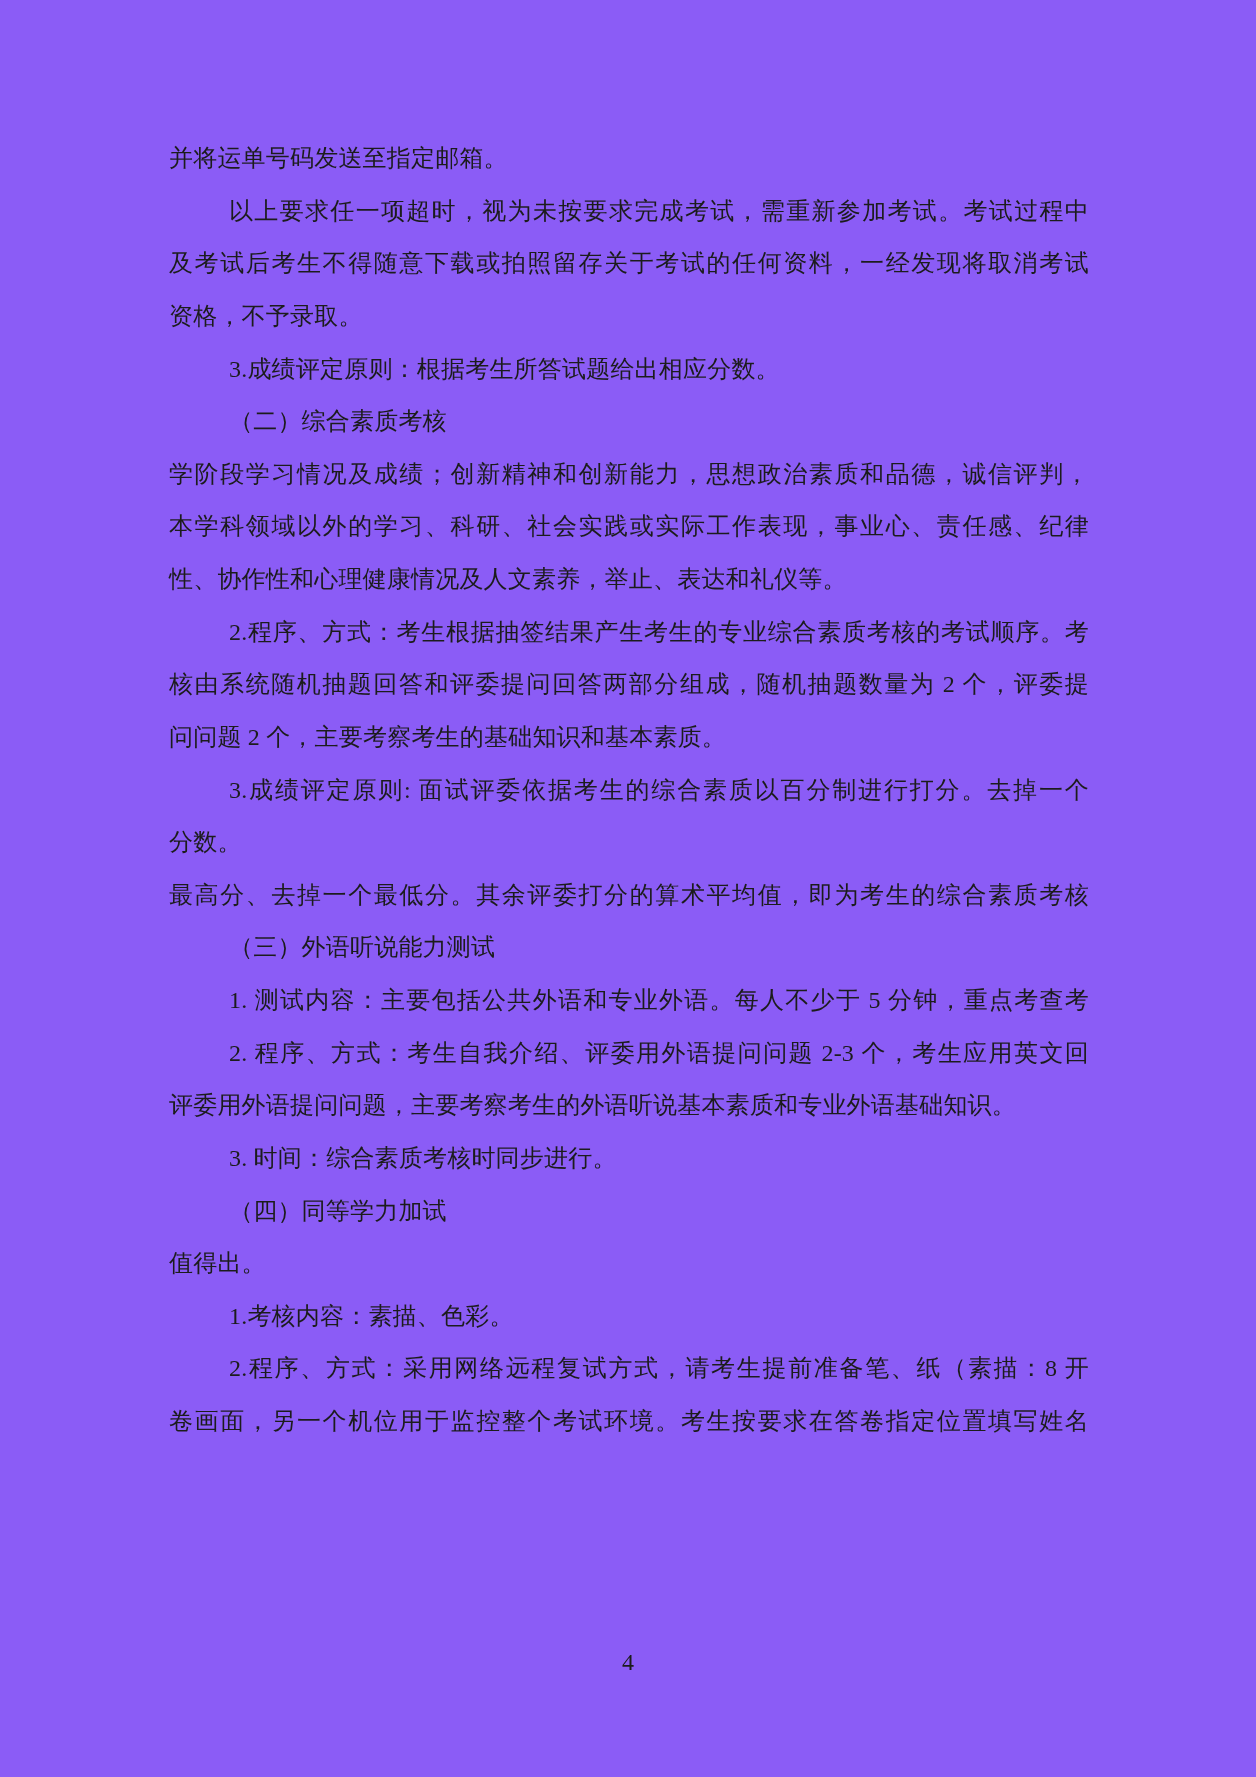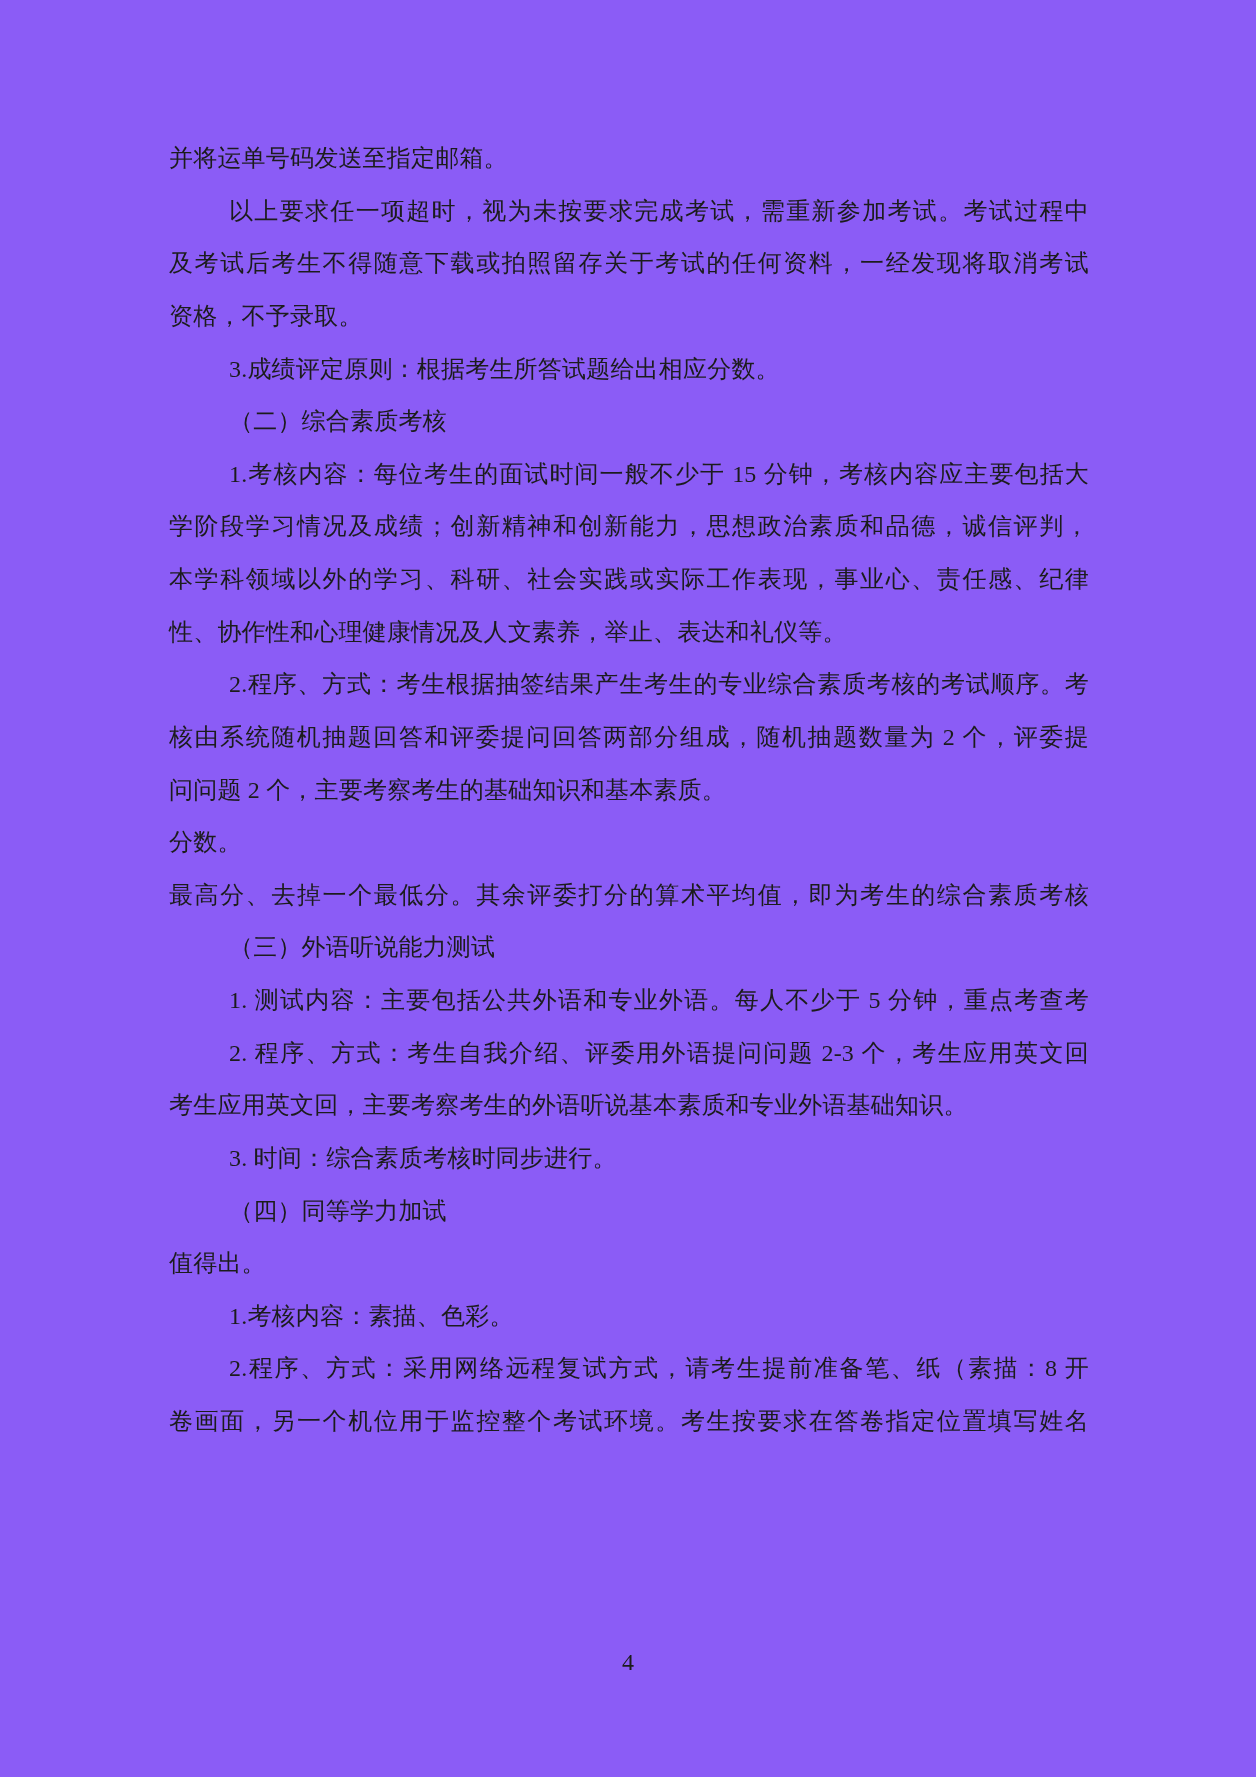--- a/index.html
+++ b/index.html
@@ -52,33 +52,33 @@
 <body>
 
 <div class="page">
   <div class="text-block">
       <div class="line">并将运单号码发送至指定邮箱。</div>
       <div class="line indent fill">以上要求任一项超时，视为未按要求完成考试，需重新参加考试。考试过程中</div>
       <div class="line fill">及考试后考生不得随意下载或拍照留存关于考试的任何资料，一经发现将取消考试</div>
       <div class="line">资格，不予录取。</div>
       <div class="line indent">3.成绩评定原则：根据考生所答试题给出相应分数。</div>
       <div class="line indent">（二）综合素质考核</div>
-      <div class="line indent fill">1.考核内容：每位考生的面试时间一般不少于 15 分钟，考核内容应主要包括大</div>
       <div class="line fill">学阶段学习情况及成绩；创新精神和创新能力，思想政治素质和品德，诚信评判，</div>
       <div class="line fill">本学科领域以外的学习、科研、社会实践或实际工作表现，事业心、责任感、纪律</div>
       <div class="line">性、协作性和心理健康情况及人文素养，举止、表达和礼仪等。</div>
       <div class="line indent fill">2.程序、方式：考生根据抽签结果产生考生的专业综合素质考核的考试顺序。考</div>
       <div class="line fill">核由系统随机抽题回答和评委提问回答两部分组成，随机抽题数量为 2 个，评委提</div>
       <div class="line">问问题 2 个，主要考察考生的基础知识和基本素质。</div>
+      <div class="line indent fill">3.成绩评定原则: 面试评委依据考生的综合素质以百分制进行打分。去掉一个</div>
       <div class="line">分数。</div>
       <div class="line fill">最高分、去掉一个最低分。其余评委打分的算术平均值，即为考生的综合素质考核</div>
       <div class="line indent">（三）外语听说能力测试</div>
       <div class="line indent fill">1. 测试内容：主要包括公共外语和专业外语。每人不少于 5 分钟，重点考查考</div>
       <div class="line indent fill">2. 程序、方式：考生自我介绍、评委用外语提问问题 2-3 个，考生应用英文回</div>
-      <div class="line">考生应用英文回，主要考察考生的外语听说基本素质和专业外语基础知识。</div>
+      <div class="line">评委用外语提问问题，主要考察考生的外语听说基本素质和专业外语基础知识。</div>
       <div class="line indent">3. 时间：综合素质考核时同步进行。</div>
       <div class="line indent">（四）同等学力加试</div>
       <div class="line">值得出。</div>
       <div class="line indent">1.考核内容：素描、色彩。</div>
       <div class="line indent fill">2.程序、方式：采用网络远程复试方式，请考生提前准备笔、纸（素描：8 开</div>
       <div class="line fill">卷画面，另一个机位用于监控整个考试环境。考生按要求在答卷指定位置填写姓名</div>
     </div>
   <div class="page-number">4</div>
 </div>
 

